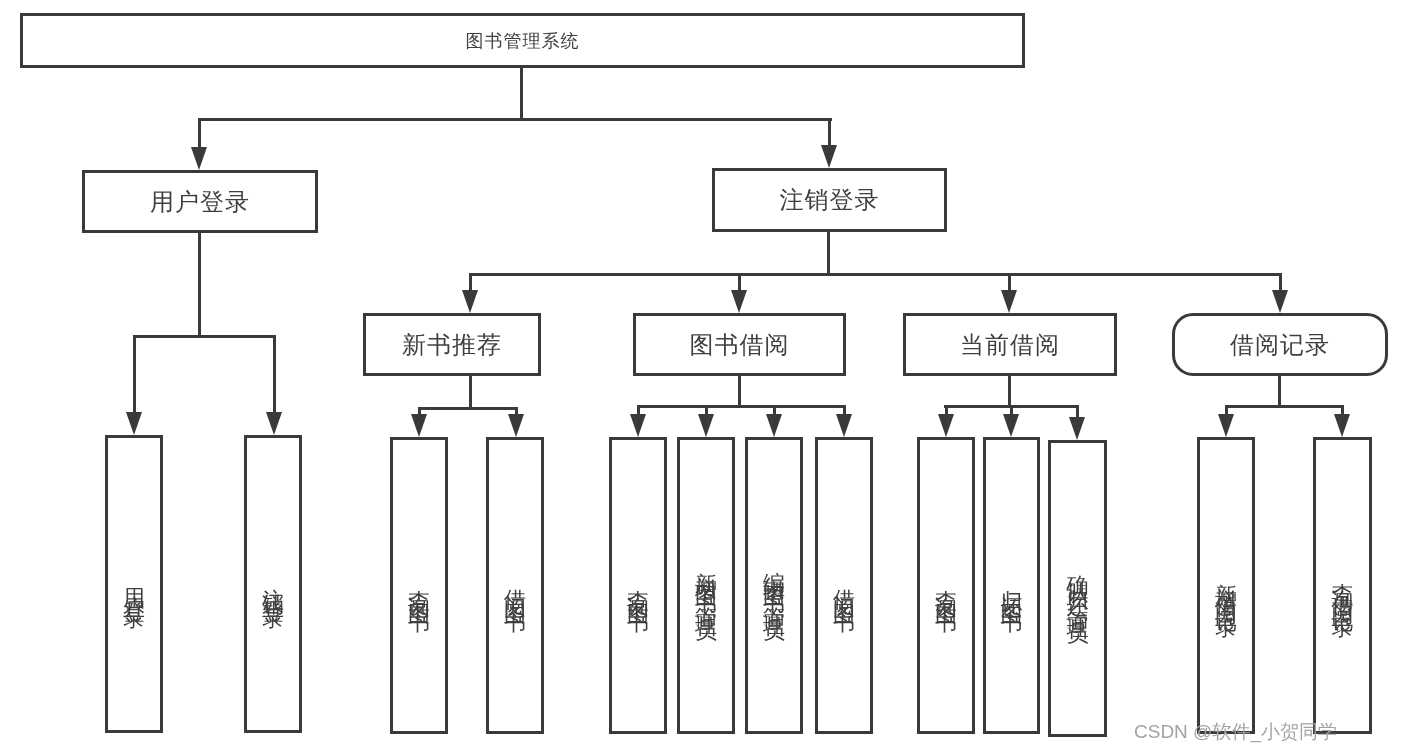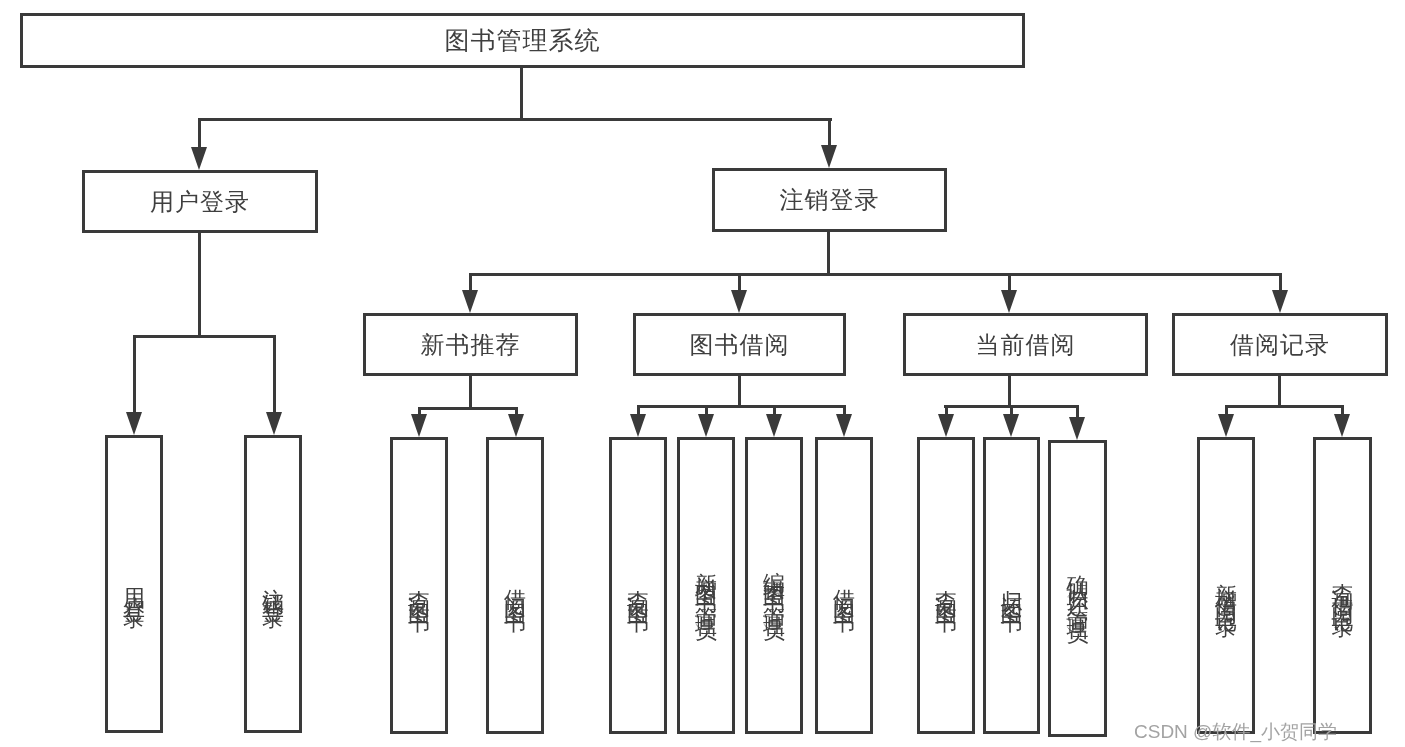--- a/index.html
+++ b/index.html
@@ -24,21 +24,21 @@
     background:var(--background);
     display:flex;
     align-items:center;
     justify-content:center;
   }
   .hbox{
     font-size:24px;
     letter-spacing:1px;
     white-space:nowrap;
   }
-  .hbox.root-label{font-size:25px;}
+  .hbox.root-label{font-size:18px;}
   .vbox span{
     writing-mode:vertical-rl;
     text-orientation:mixed;
     font-size:22px;
     letter-spacing:7px;
     line-height:1;
     white-space:nowrap;
   }
   .line{
     position:absolute;
@@ -123,30 +123,30 @@
     <span>图书管理系统</span>
   </div>
 
   <div class="box hbox" style="left:82px;top:170px;width:236px;height:63px;">
     <span>用户登录</span>
   </div>
   <div class="box hbox" style="left:712px;top:168px;width:235px;height:64px;">
     <span>注销登录</span>
   </div>
 
-  <div class="box hbox" style="left:363px;top:313px;width:215px;height:63px;">
+  <div class="box hbox" style="left:363px;top:313px;width:178px;height:63px;">
     <span>新书推荐</span>
   </div>
   <div class="box hbox" style="left:633px;top:313px;width:213px;height:63px;text-align:right;">
     <span>图书借阅</span>
   </div>
-  <div class="box hbox" style="left:903px;top:313px;width:245px;height:63px;">
+  <div class="box hbox" style="left:903px;top:313px;width:214px;height:63px;">
     <span>当前借阅</span>
   </div>
-  <div class="box hbox" style="left:1172px;top:313px;width:216px;height:63px;">
+  <div class="box hbox" style="left:1172px;top:313px;width:216px;height:63px;border-radius:21px;">
     <span>借阅记录</span>
   </div>
 
   <div class="box vbox" style="left:105px;top:435px;width:58px;height:298px;">
     <span>用户登录</span>
   </div>
   <div class="box vbox" style="left:244px;top:435px;width:58px;height:298px;">
     <span>注销登录</span>
   </div>
 

